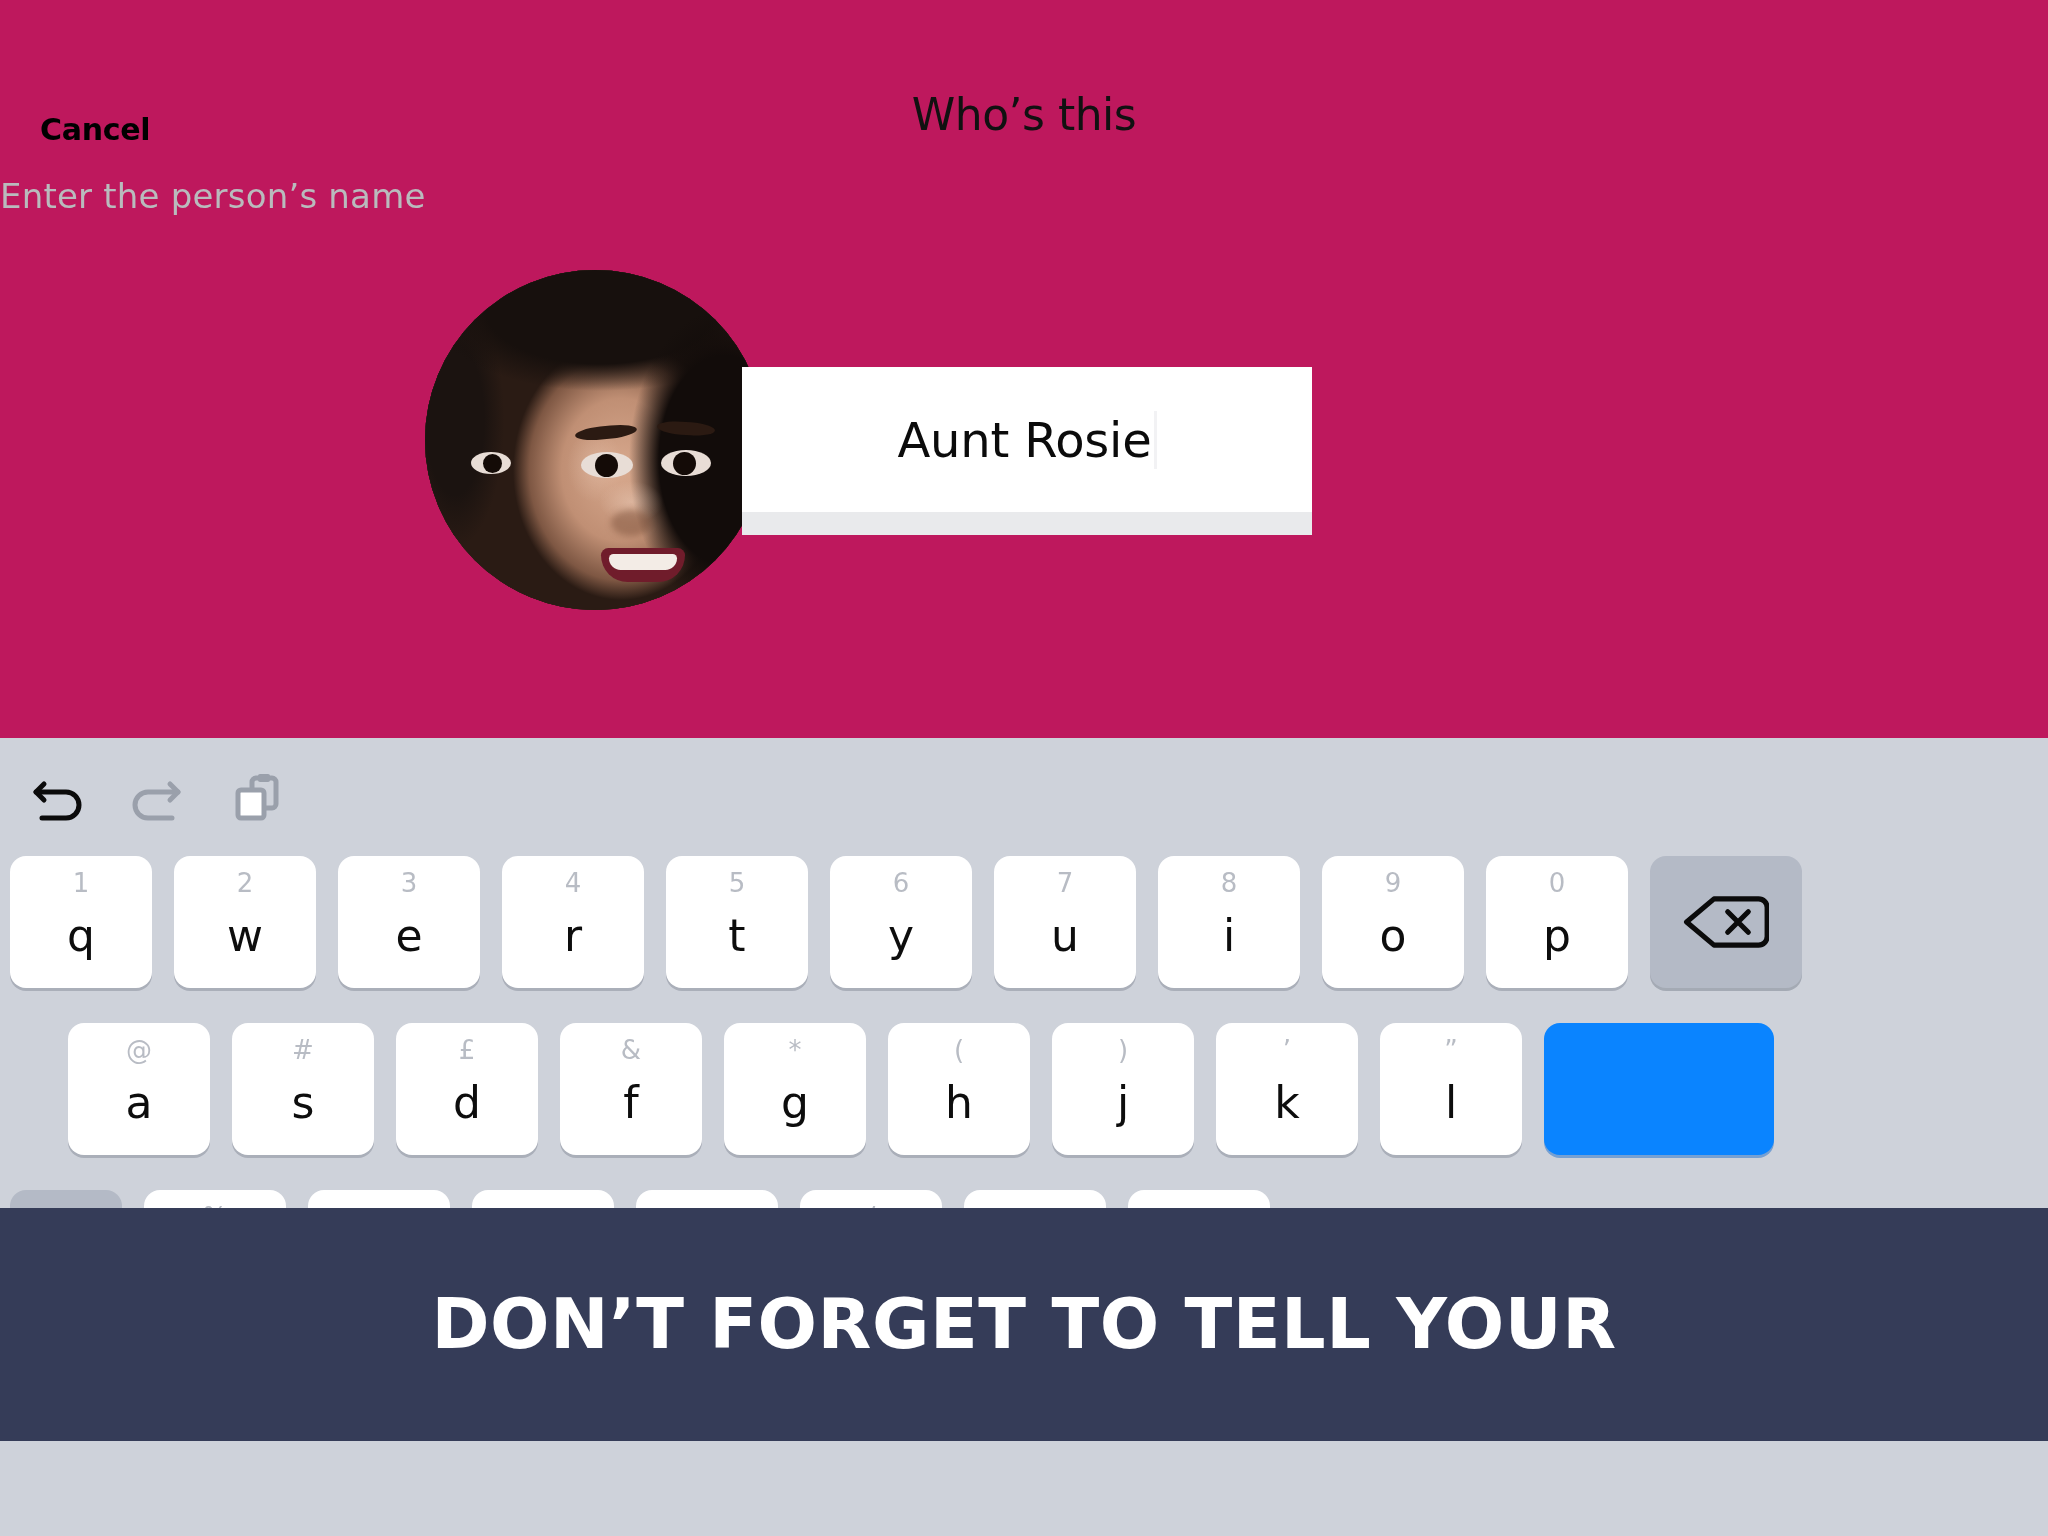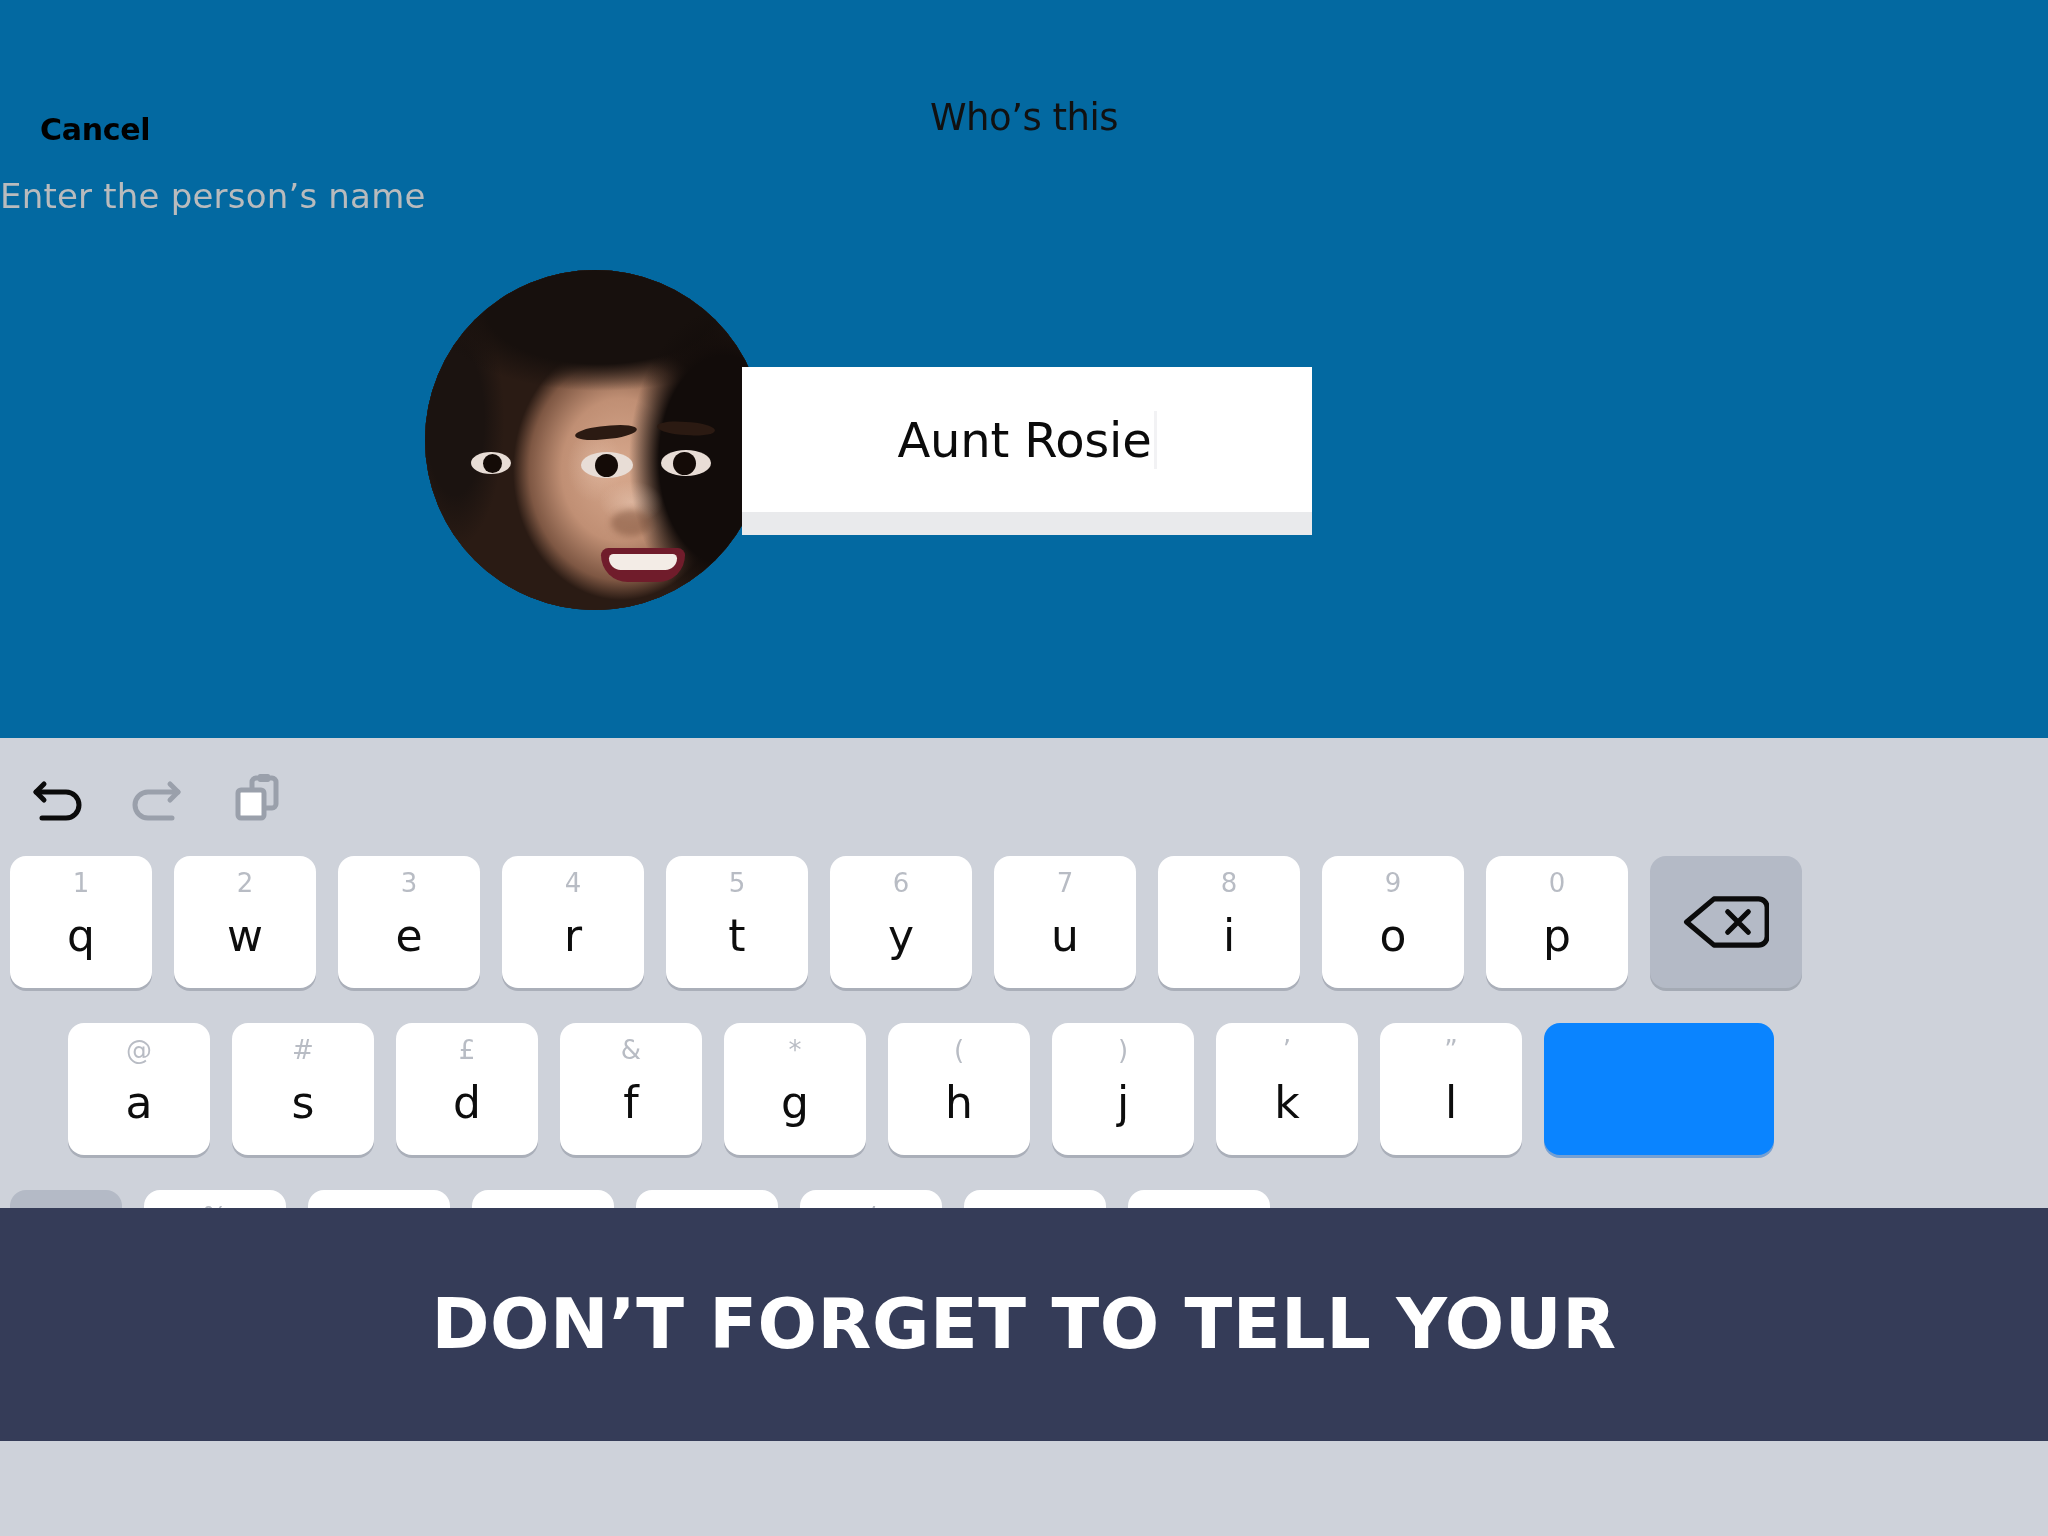--- a/index.html
+++ b/index.html
@@ -14,42 +14,42 @@
     font-family: "Liberation Sans", sans-serif;
     position: relative;
   }
 
   
   #app-screen {
     position: absolute;
     left: 0; top: 0;
     width: 2048px;
     height: 892px;
-    background: #0369a1;
+    background: #be185d;
   }
 
   #cancel-button {
     position: absolute;
     left: 40px;
     top: 112px;
     font-size: 30px;
     font-weight: 700;
     letter-spacing: -0.3px;
     color: #000000;
     cursor: pointer;
     font-family: "DejaVu Sans", sans-serif;
   }
 
   #page-title {
     position: absolute;
     left: 0;
-    top: 96px;
+    top: 89px;
     width: 2048px;
     text-align: center;
-    font-size: 37px;
+    font-size: 44px;
     font-weight: 500;
     color: #111111;
     letter-spacing: -0.5px;
     font-family: "DejaVu Sans", sans-serif;
   }
 
   #page-subtitle {
     position: absolute;
     left: 0;
     top: 176px;

